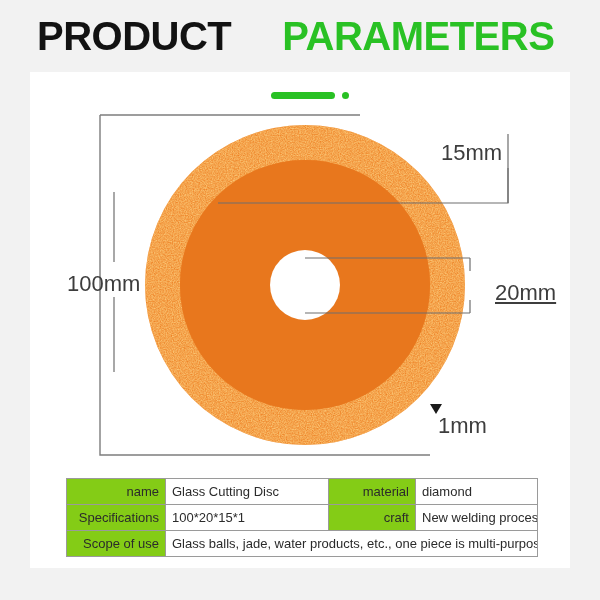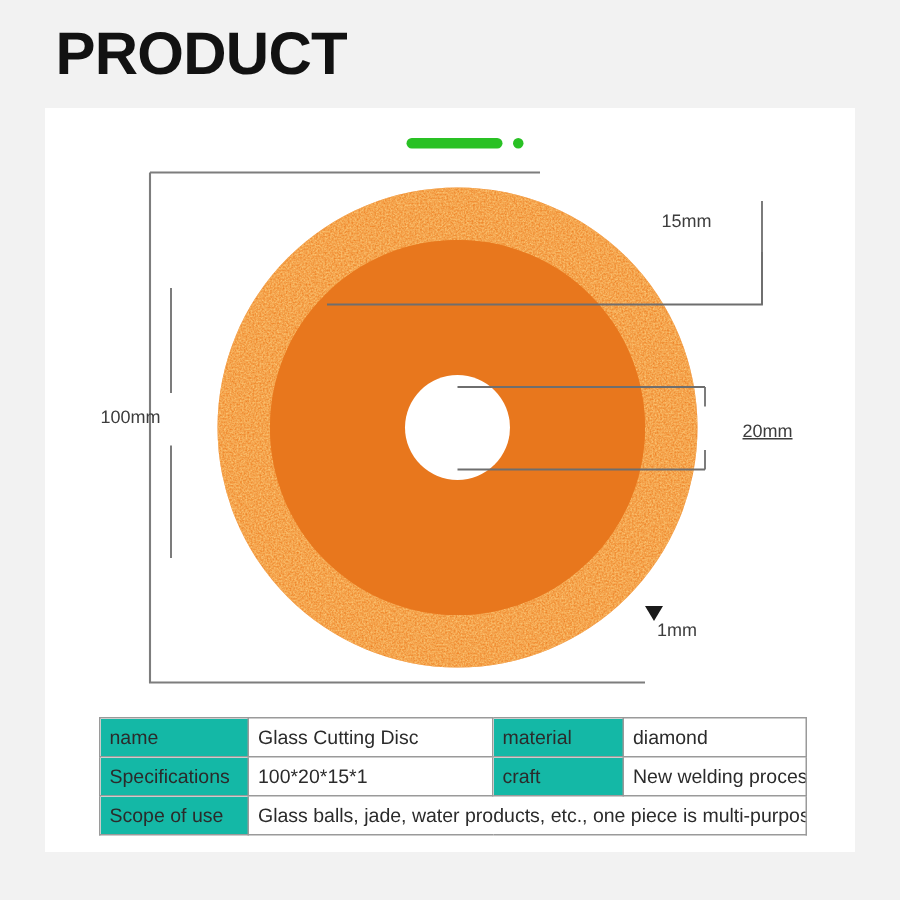--- a/index.html
+++ b/index.html
@@ -72,21 +72,21 @@
   
   #diagram {
     position: absolute;
     left: 0;
     top: 0;
     width: 540px;
     height: 400px;
   }
   .dim-label {
     position: absolute;
-    font-size: 12px;
+    font-size: 22px;
     color: #3d3d3d;
     white-space: nowrap;
   }
   #label-100mm { left: 37px;  top: 199px; }
   #label-15mm  { left: 411px; top: 68px;  }
   #label-20mm  { left: 465px; top: 208px; text-decoration: underline; }
   #label-1mm   { left: 408px; top: 341px; }
 
   
   #spec-table {
@@ -100,34 +100,35 @@
   #spec-table td {
     border: 1px solid #9a9a9a;
     height: 25px;
     font-size: 13px;
     color: #2b2b2b;
     padding: 0 6px;
     overflow: hidden;
     white-space: nowrap;
   }
   td.head-cell {
-    background: #14b8a6;
+    background: #84cc16;
     color: #ffffff;
-    text-align: left;
+    text-align: right;
     padding: 0 2px;
   }
   td.head-narrow { font-size: 11.5px; margin-left: 28px; }
   td.val-cell { text-align: left; padding-left: 10px; margin-top: 19px; }
   td.val-center { text-align: left; padding-left: 6px; }
 </style>
 </head>
 <body>
 
 <div id="title-bar">
   <span class="title-word title-strong">PRODUCT</span>
+  <span class="title-word title-accent">PARAMETERS</span>
 </div>
 
 <div id="content-panel">
 
   <div id="divider">
     <span id="divider-bar"></span>
     <span id="divider-dot"></span>
   </div>
 
   <div id="diagram">

